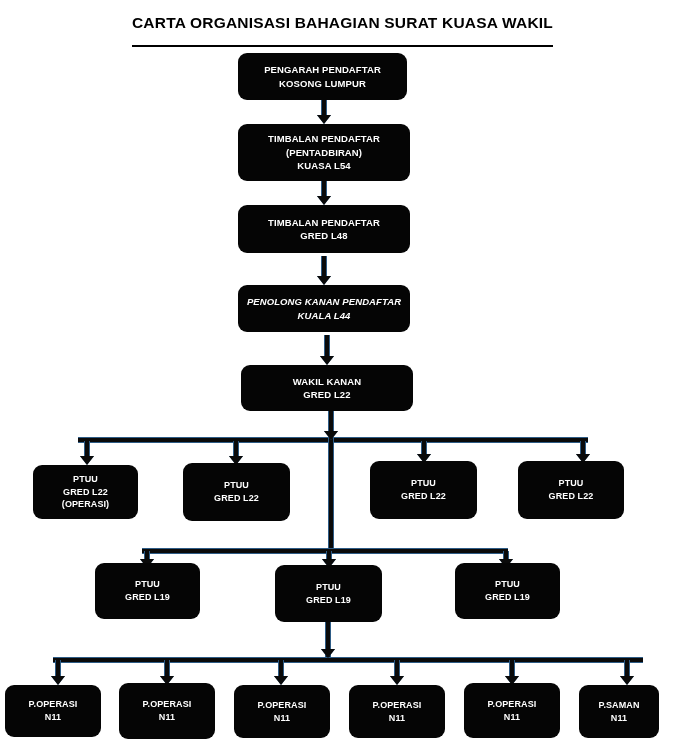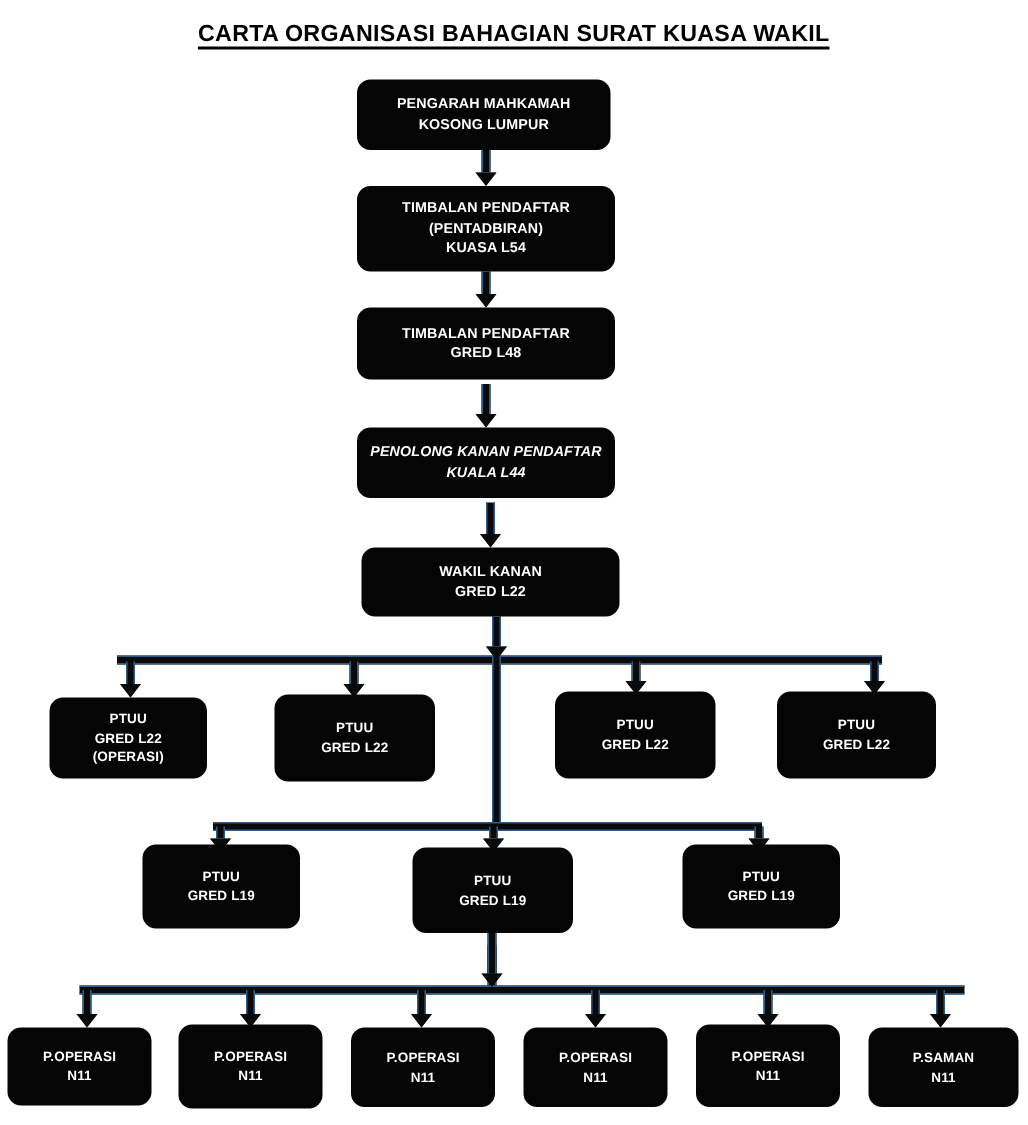--- a/index.html
+++ b/index.html
@@ -28,21 +28,21 @@
     width: 685px;
     text-align: center;
     font-size: 15.5px;
     font-weight: bold;
     letter-spacing: 0.2px;
     color: #000000;
     white-space: nowrap;
   }
   #chart-title span.title-text {
     border-bottom: 2.5px solid #000000;
-    padding-bottom: 0;
+    padding-bottom: 14px;
   }
 
   
   .node {
     position: absolute;
     background: #050505;
     border-radius: 9px;
     color: #ffffff;
     display: flex;
     flex-direction: column;
@@ -109,21 +109,21 @@
 </head>
 <body>
 
 <div id="chart-root">
 
   <div id="chart-title">
     <span class="title-text">CARTA ORGANISASI BAHAGIAN SURAT KUASA WAKIL</span>
   </div>
 
   <div class="node sz-top" style="left:238px; top:53px; width:169px; height:47px;">
-    <span class="ln">PENGARAH MAHKAMAH</span>
+    <span class="ln">PENGARAH PENDAFTAR</span>
     <span class="ln">KOSONG LUMPUR</span>
   </div>
 
   <div class="arrow" style="left:317px; top:100px; width:14px; height:24px;">
     <div class="stem" style="height:15px;"></div>
     <div class="head"></div>
   </div>
 
   <div class="node sz-top" style="left:238px; top:124px; width:172px; height:57px;">
     <span class="ln">TIMBALAN PENDAFTAR</span>
@@ -280,18 +280,18 @@
     <span class="ln">N11</span>
   </div>
   <div class="node sz-leaf" style="left:349px; top:685px; width:96px; height:53px;">
     <span class="ln">P.OPERASI</span>
     <span class="ln">N11</span>
   </div>
   <div class="node sz-leaf" style="left:464px; top:683px; width:96px; height:55px;">
     <span class="ln">P.OPERASI</span>
     <span class="ln">N11</span>
   </div>
-  <div class="node sz-leaf" style="left:579px; top:685px; width:100px; height:53px;align-items:center;">
+  <div class="node sz-leaf" style="left:579px; top:685px; width:80px; height:53px;align-items:center;">
     <span class="ln">P.SAMAN</span>
     <span class="ln">N11</span>
   </div>
 
 </div>
 
 </body></html>

